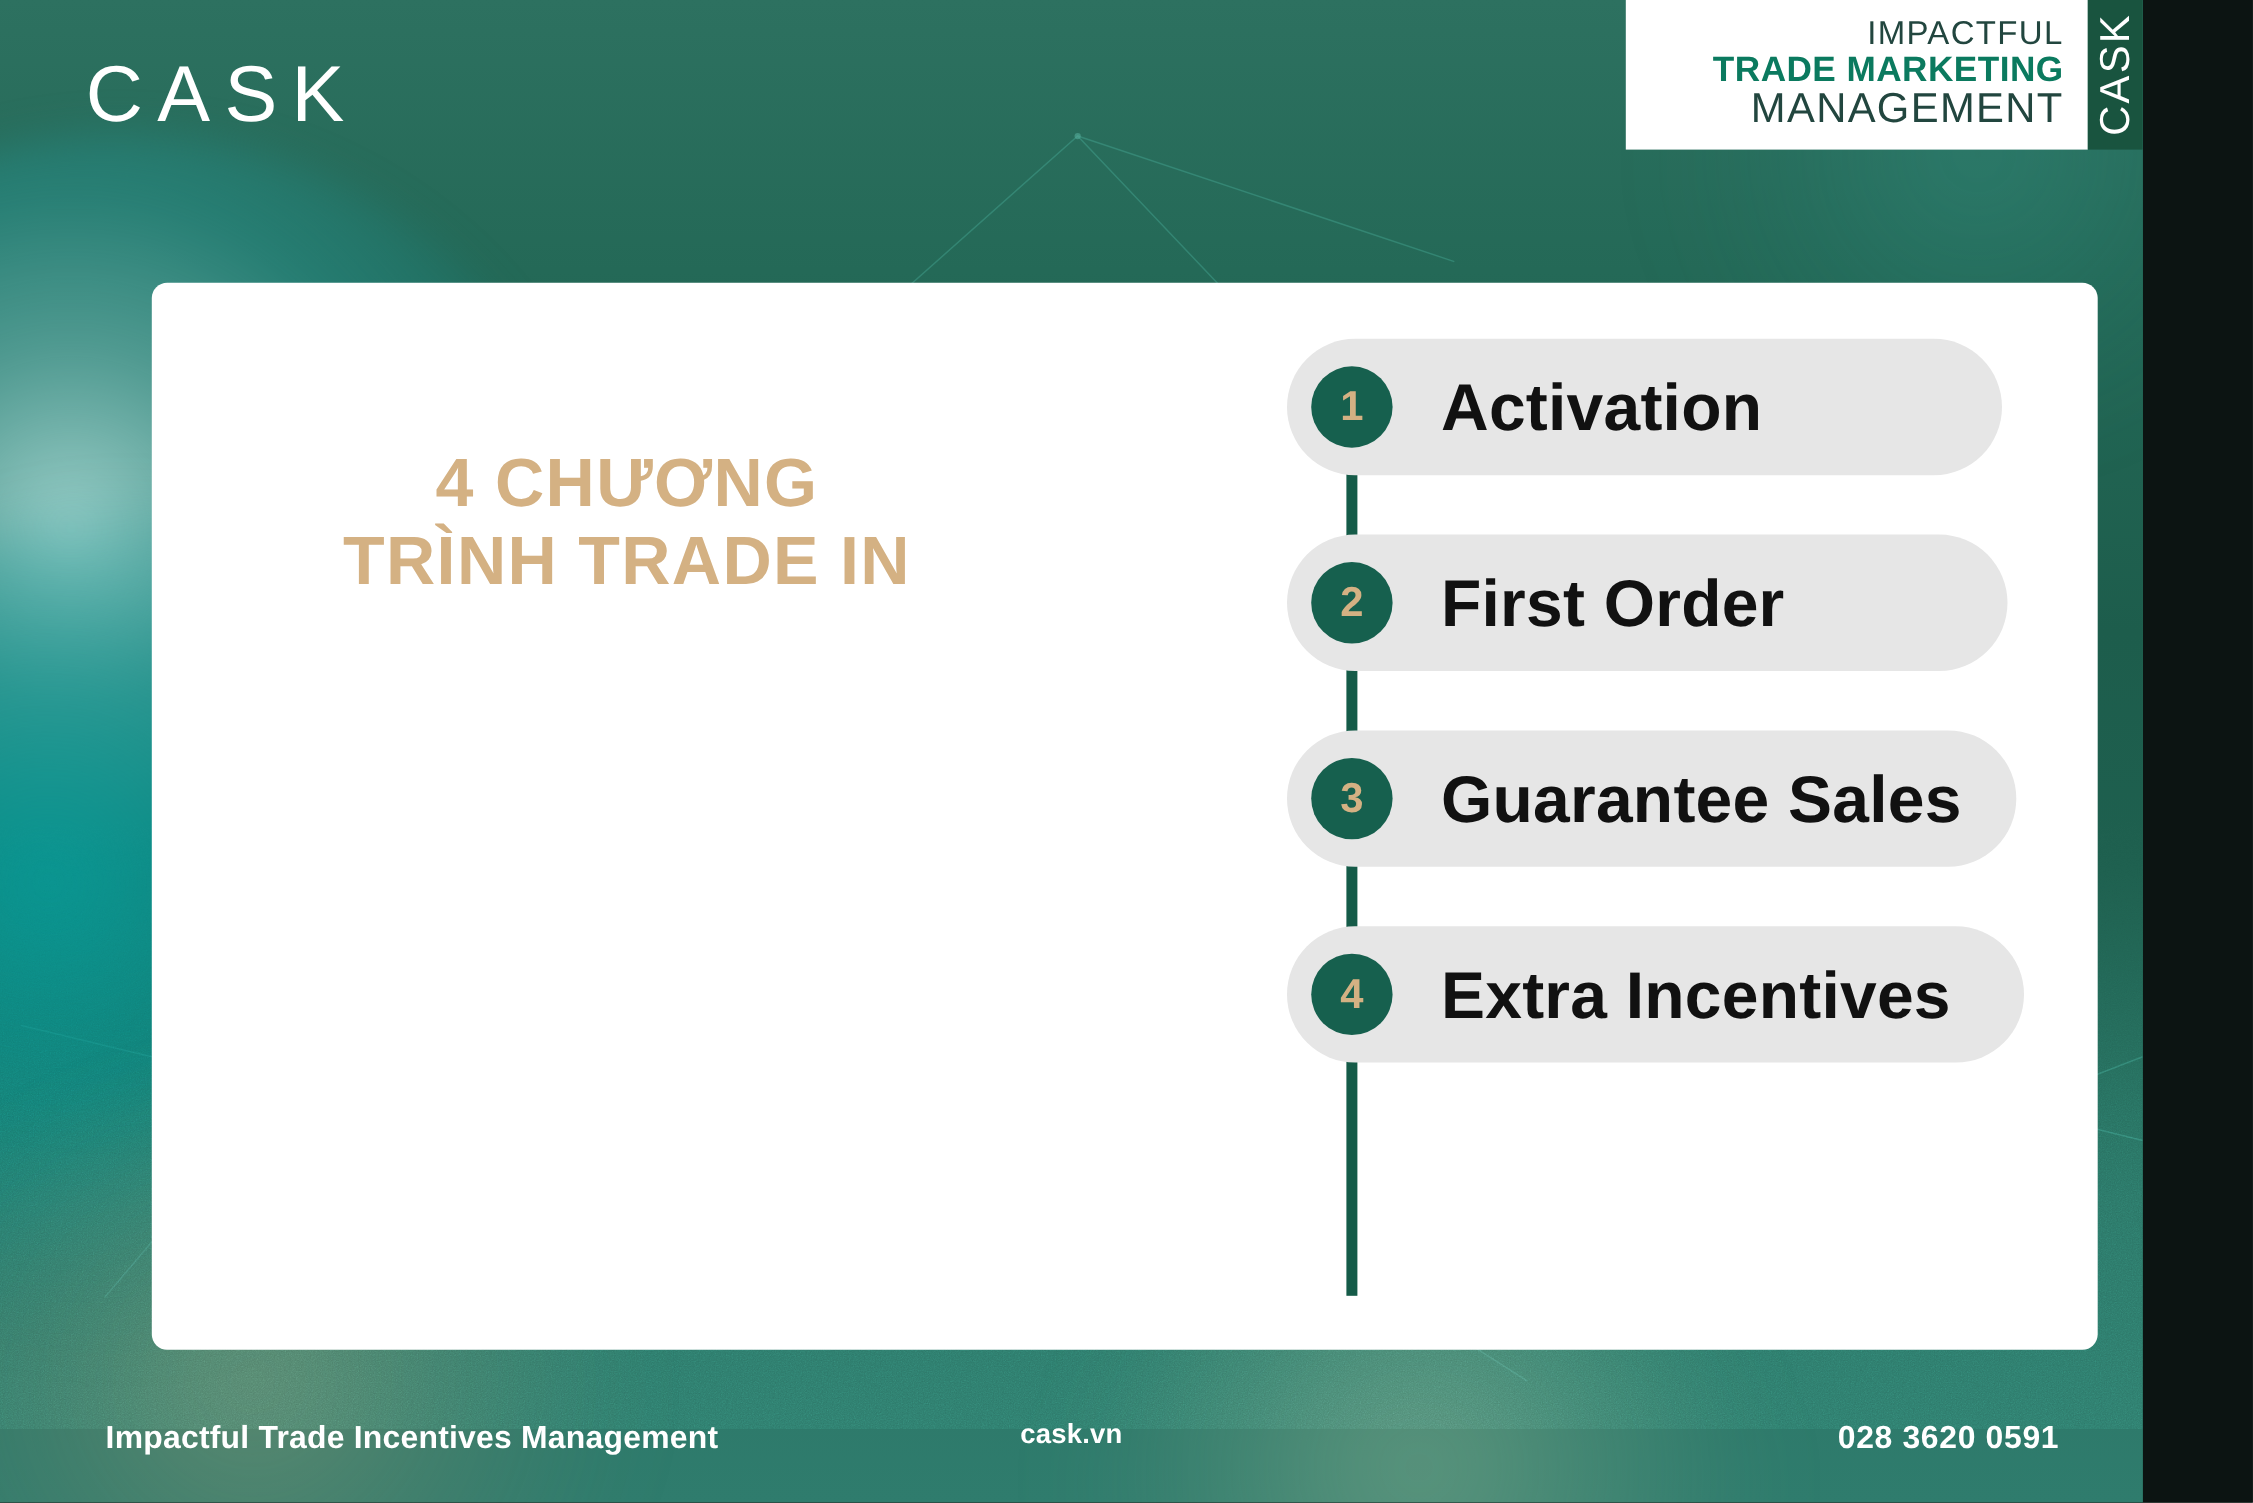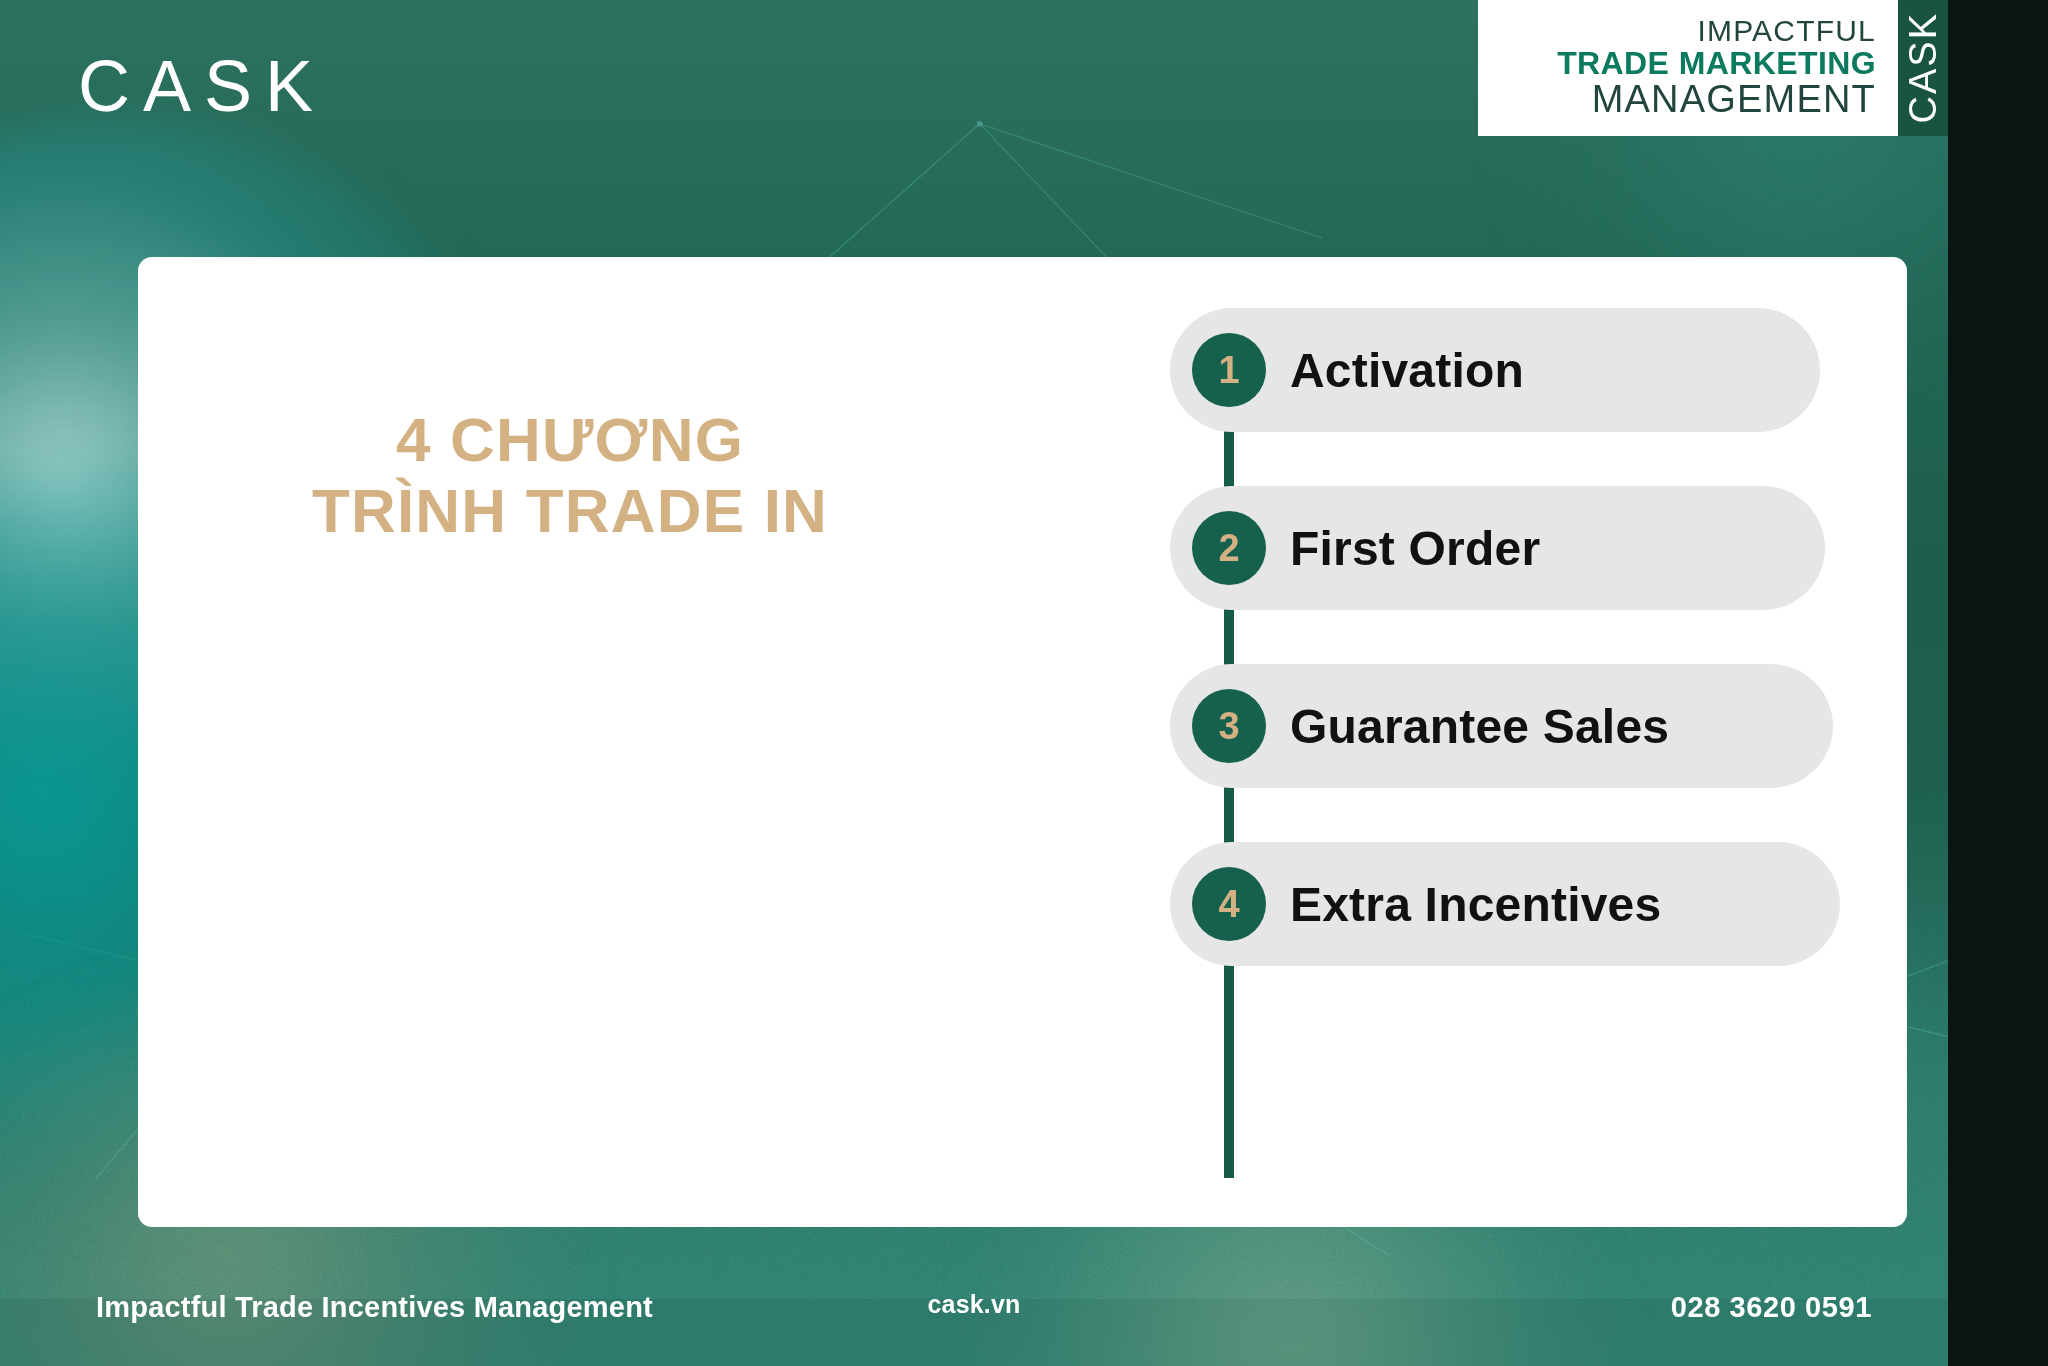--- a/index.html
+++ b/index.html
@@ -250,22 +250,22 @@
     background: #16604E;
     color: #D4B183;
     display: flex;
     align-items: center;
     justify-content: center;
     font-size: 38px;
     font-weight: 700;
     line-height: 1;
   }
   .step-label {
-    margin-left: 24px;
-    font-size: 48px;
+    margin-left: 44px;
+    font-size: 60px;
     font-weight: 600;
     color: #111111;
     letter-spacing: 0.2px;
     white-space: nowrap;
   }
 
   
   .footer-left {
     position: absolute;
     left: 96px;

